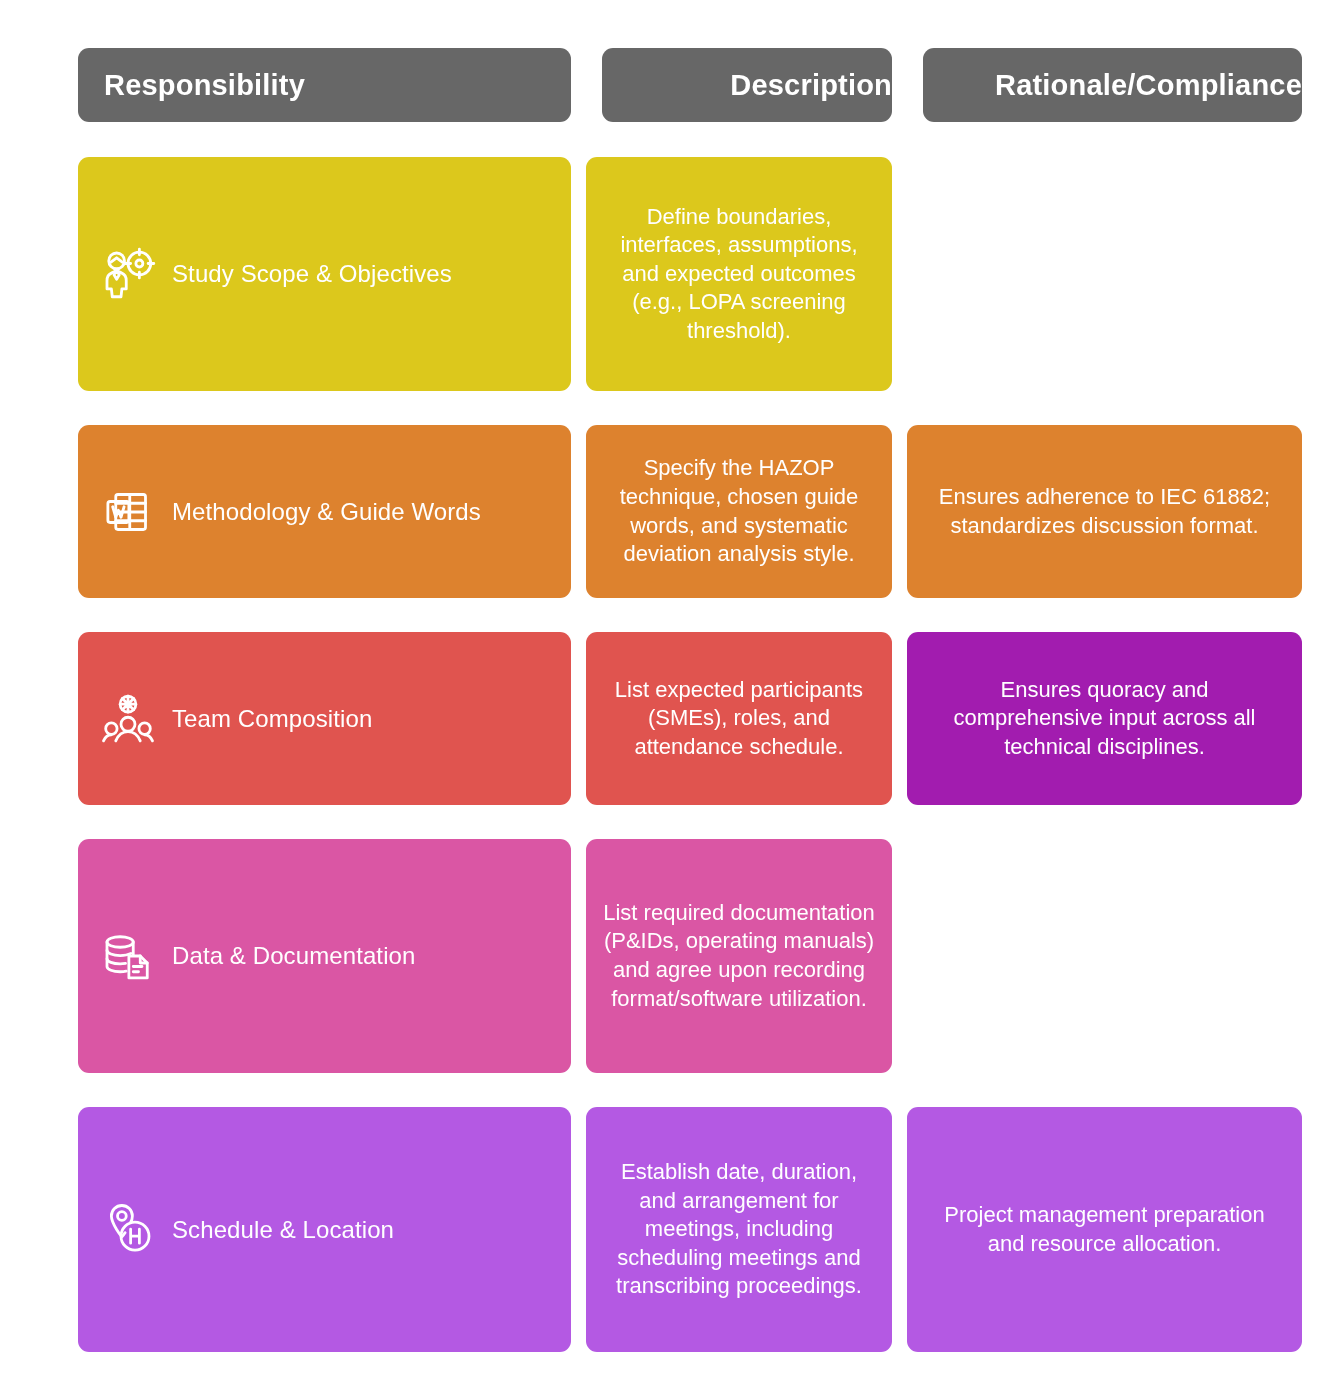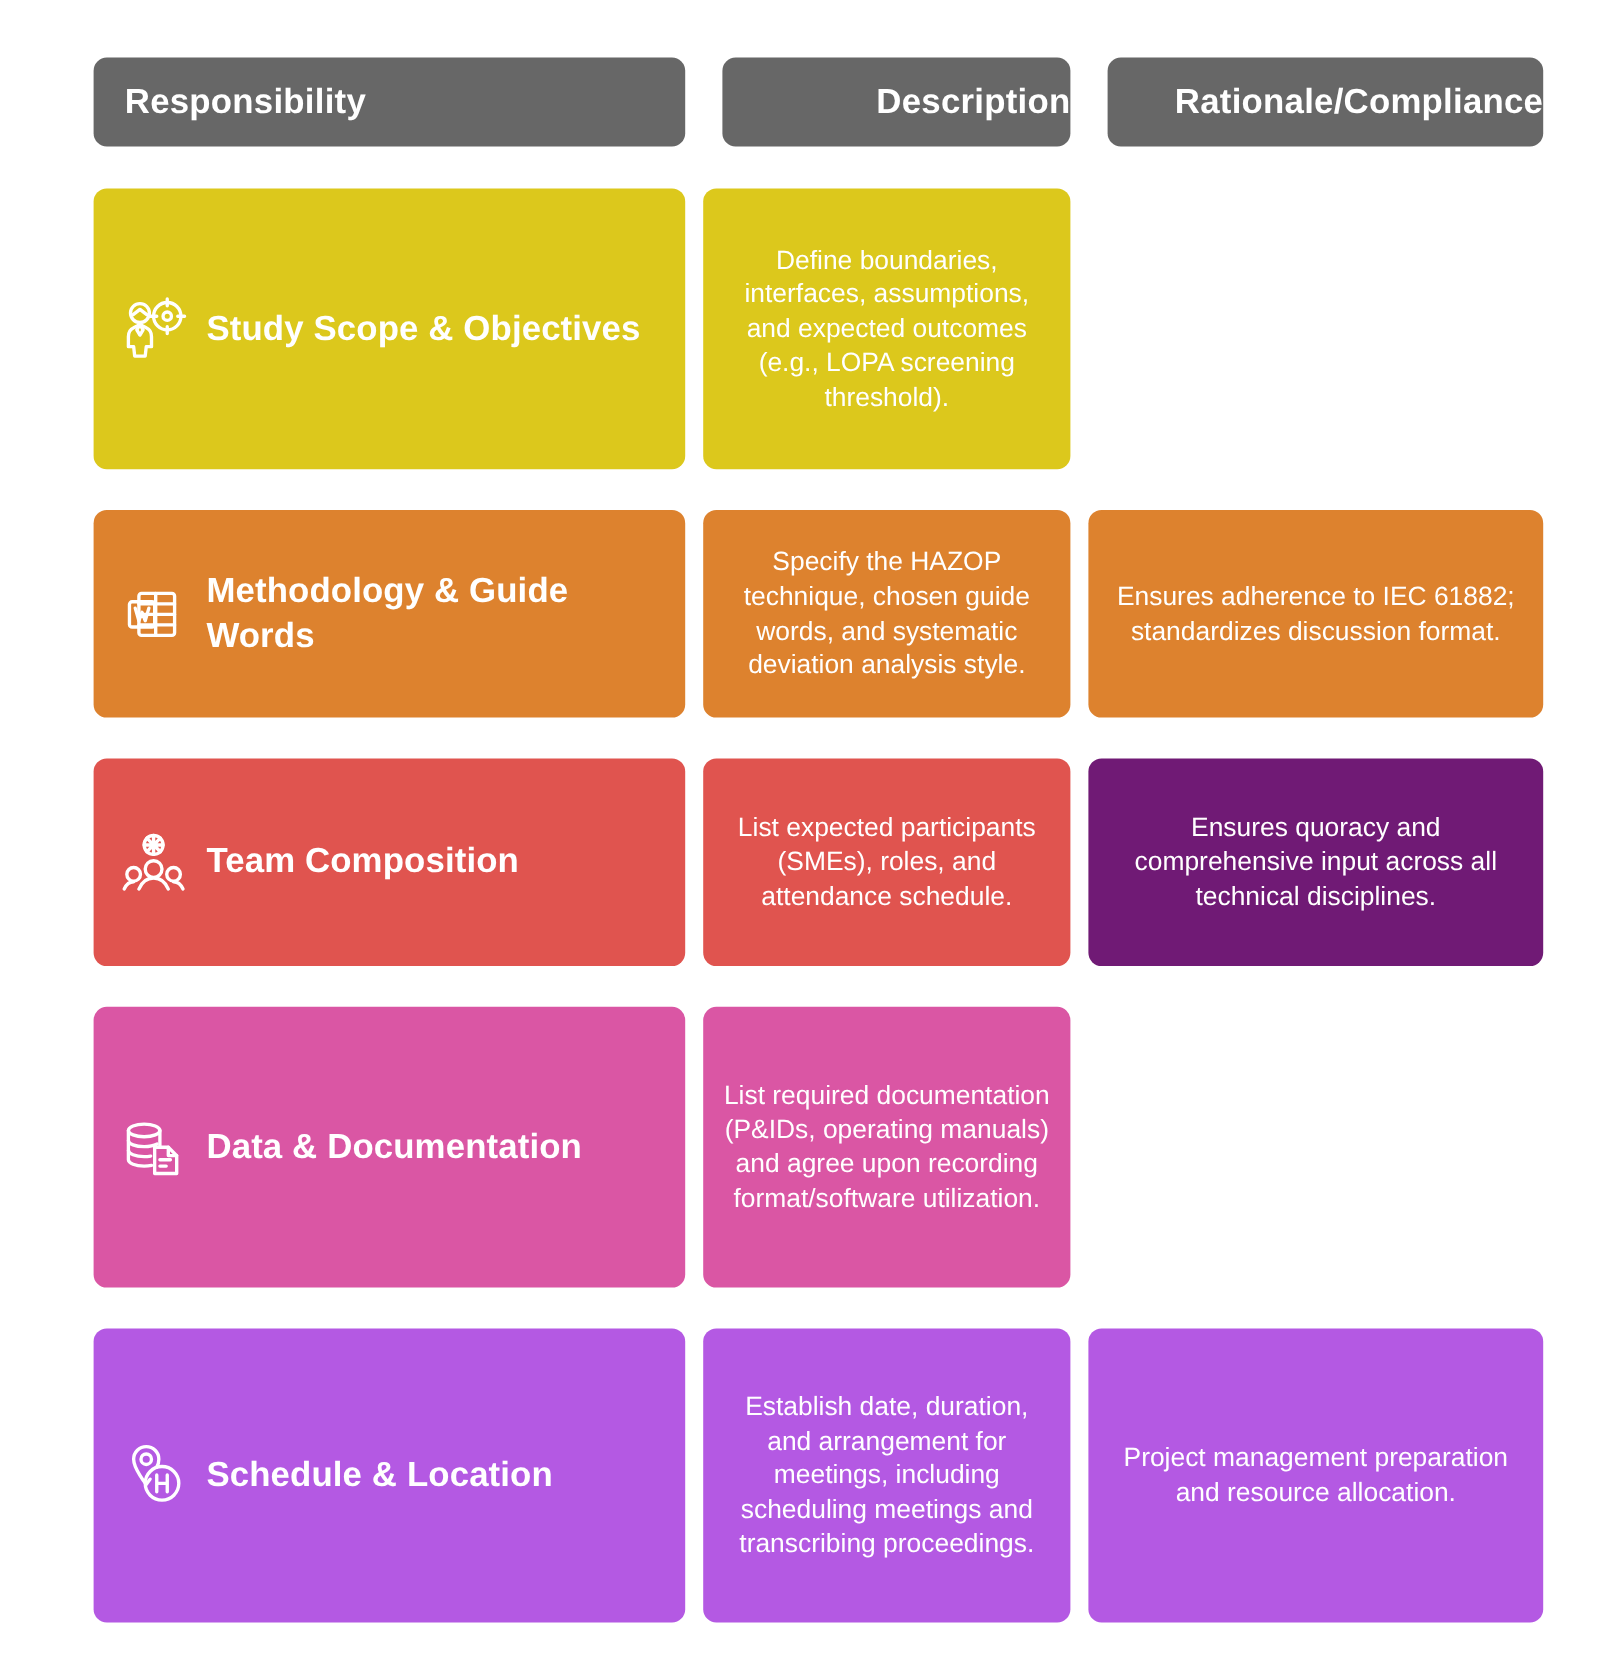--- a/index.html
+++ b/index.html
@@ -10,21 +10,21 @@
   body {
     width: 1344px;
     height: 1379px;
     font-family: "Liberation Sans", sans-serif;
     -webkit-font-smoothing: antialiased;
   }
   .board {
     box-sizing: border-box;
     width: 1344px;
     height: 1379px;
-    padding: 48px 58px 30px 78px;
+    padding: 48px 42px 30px 78px;
     display: flex;
     flex-direction: column;
   }
 
   
   .header-row {
     display: grid;
     grid-template-columns: 493px 306px 1fr;
     column-gap: 15px;
     height: 74px;
@@ -73,22 +73,22 @@
     overflow: hidden;
     margin-top: 17px;
   }
   .cell.title-cell {
     justify-content: flex-start;
     padding-left: 22px;
     padding-right: 18px;
     gap: 16px;
   }
   .title-text {
-    font-size: 29px;
-    font-weight: bold;
+    font-size: 24px;
+    font-weight: normal;
     line-height: 1.25;
     letter-spacing: .1px;
   }
   .cell.text-cell {
     text-align: center;
     font-size: 22px;
     line-height: 1.3;
     padding: 10px 16px;
   }
   .cell.text-cell .txt { display: block; }
@@ -173,21 +173,21 @@
             <circle cx="51" cy="43" r="6.5"></circle>
             <path d="M18 57 C21 50 26 46.5 32 46.5 C38 46.5 43 50 46 57"></path>
             <path d="M4 57 C6 52.5 9 50 13 50 M51 50 C55 50 58 52.5 60 57"></path>
           </svg>
         </span>
         <span class="title-text">Team Composition</span>
       </div>
       <div class="cell text-cell" style="background:#E0544F">
         <span class="txt">List expected participants (SMEs), roles, and attendance schedule.</span>
       </div>
-      <div class="cell text-cell" style="background:#701a75">
+      <div class="cell text-cell" style="background:#a21caf">
         <span class="txt">Ensures quoracy and comprehensive input across all technical disciplines.</span>
       </div>
     </div>
 
     <div class="row row-r4">
       <div class="cell title-cell" style="background:#DA56A4">
         <span class="icon">
           <svg viewBox="0 0 64 64" fill="none" stroke="#ffffff" stroke-width="3.2" stroke-linecap="round" stroke-linejoin="round">
             <ellipse cx="23" cy="16" rx="15" ry="6"></ellipse>
             <path d="M8 16 L8 44 C8 47.3 14.7 50 23 50 C25.5 50 27.9 49.8 30 49.4"></path>

